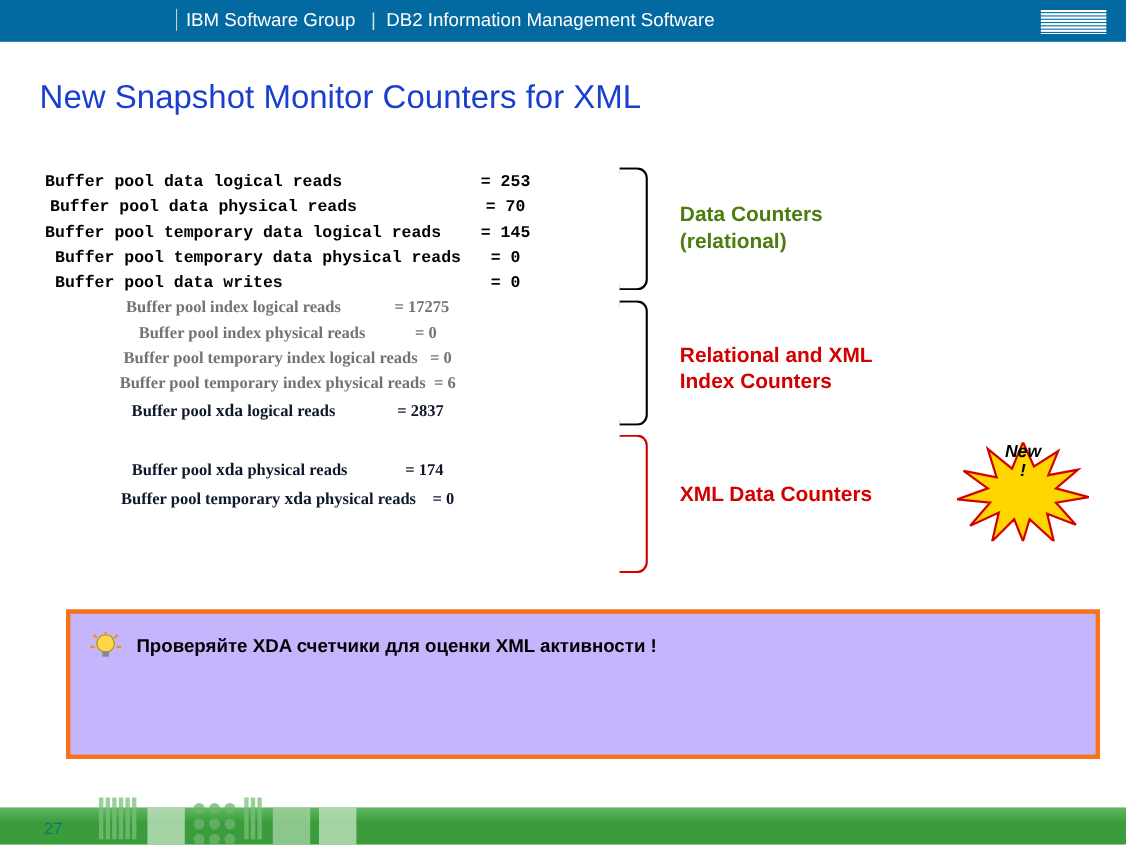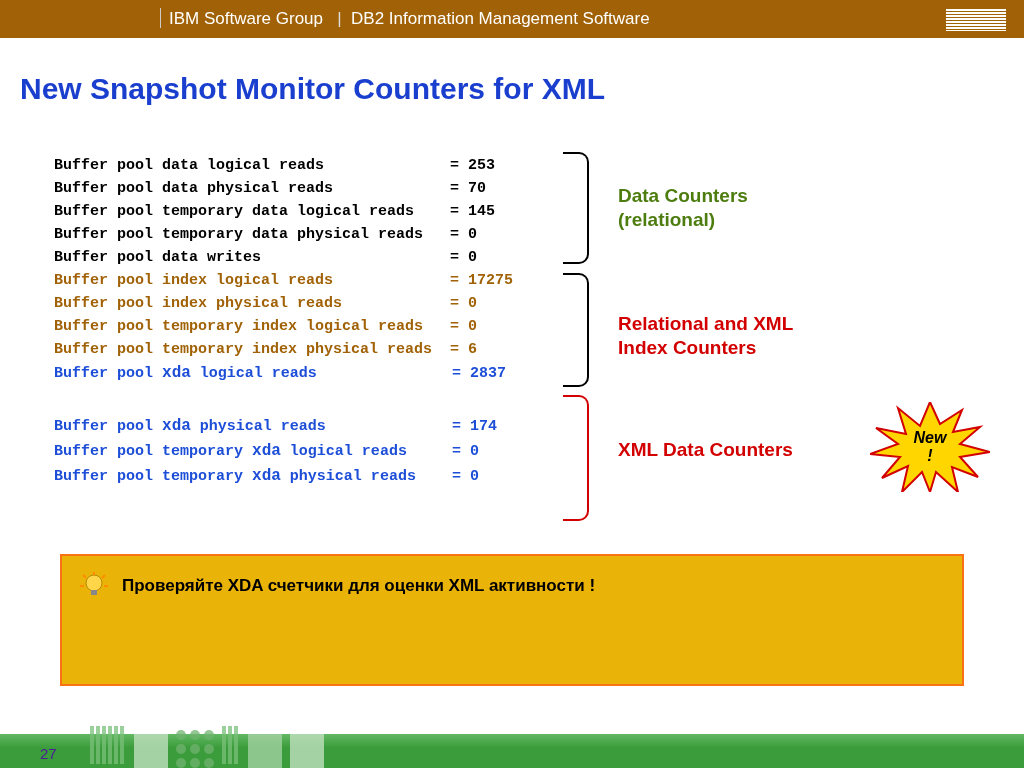--- a/index.html
+++ b/index.html
@@ -8,21 +8,21 @@
     width: 1024px;
     height: 768px;
     background: #fff;
     font-family: Arial, Helvetica, sans-serif;
     overflow: hidden;
     position: relative;
   }
   .header {
     width: 100%;
     height: 38px;
-    background: #a16207;
+    background: #0369a1;
     position: relative;
   }
   .header-text {
     position: absolute;
     left: 160px;
     top: 0;
     color: #fff;
     font-size: 17px;
     line-height: 38px;
     font-family: Arial, sans-serif;
@@ -38,40 +38,41 @@
     right: 18px;
     top: 9px;
     width: 60px;
     height: 22px;
   }
   .ibm-logo svg { width: 100%; height: 100%; }
 
   .slide-title {
     position: absolute;
     top: 72px;
-    left: 20px;
+    left: 36px;
     font-size: 30px;
-    font-weight: bold;
+    font-weight: normal;
     color: #1a3fcf;
     font-family: Arial, sans-serif;
   }
 
   .counters {
     position: absolute;
     top: 154px;
-    left: 54px;
+    left: 41px;
     font-family: "Courier New", monospace;
     font-size: 15px;
     font-weight: bold;
     line-height: 23px;
+    text-align: center;
   }
   .row { white-space: pre; }
   .black { color: #000; }
-  .blue  { color: #a16207; }
-  .red   { color: #1d4ed8; }
+  .blue  { color: #737373; font-family: Liberation Serif, serif; }
+  .red   { color: #0f172a; font-family: Liberation Serif, serif; }
   .xda   { font-weight: bold; font-style: normal; }
 
   .brace {
     position: absolute;
     width: 24px;
     border-right: 2px solid #000;
     border-top: 2px solid #000;
     border-bottom: 2px solid #000;
     border-radius: 0 10px 10px 0;
   }
@@ -88,40 +89,41 @@
     line-height: 1.25;
   }
   #anno1 { left: 618px; top: 184px; color: #4d7c0f; }
   #anno2 { left: 618px; top: 312px; color: #d20000; }
   #anno3 { left: 618px; top: 438px; color: #d20000; }
 
   .starburst {
     position: absolute;
     left: 870px; top: 402px;
     width: 120px; height: 90px;
-    display:flex; align-items:center; justify-content:center;
+    display:flex; justify-content:center;
   }
   .starburst span {
     font-style: italic;
     font-weight: bold;
     color: #000;
     font-size: 16px;
     text-align:center;
     white-space:pre;
     z-index:2;
   }
   .starburst svg { position:absolute; inset:0; }
 
   .callout {
     position: absolute;
     left: 60px; top: 554px;
     width: 900px;
     height: 128px;
-    border: 2px solid #f97316;
-    background: #eab308;
+    border: 4px solid #f97316;
+    background: #c4b5fd;
+    padding-left: 32px;
   }
   .callout-row {
     position: absolute;
     left: 18px;
     display: flex;
     align-items: center;
     font-family: Arial, sans-serif;
     font-size: 17px;
     font-weight: bold;
   }
@@ -141,21 +143,21 @@
     position:absolute; left:90px; bottom:0; height:50px; width:700px;
     display:flex; align-items:flex-end; gap:8px; opacity:0.75;
   }
   .deco-stripes span{display:inline-block;width:4px;height:38px;background:#7ac07a;margin-right:2px;}
   .deco-box{width:34px;height:34px;background:#c7e4c7;}
   .deco-dots{display:grid;grid-template-columns:repeat(3,10px);grid-auto-rows:10px;gap:4px;}
   .deco-dots b{display:block;width:10px;height:10px;border-radius:50%;background:#6fb36f;}
   .page-no {
     position: absolute;
     left: 40px; bottom: 6px;
-    color: #4c1d95;
+    color: #0f766e;
     font-size: 15px;
     font-family: Arial,sans-serif;
   }
 </style>
 </head>
 <body>
 
 <div class="header">
   <div class="header-text">
     <span class="header-sep"></span><span>IBM Software Group</span>
@@ -184,21 +186,20 @@
     <div class="row black">Buffer pool data physical reads             = 70</div>
     <div class="row black">Buffer pool temporary data logical reads    = 145</div>
     <div class="row black">Buffer pool temporary data physical reads   = 0</div>
     <div class="row black">Buffer pool data writes                     = 0</div>
     <div class="row blue">Buffer pool index logical reads             = 17275</div>
     <div class="row blue">Buffer pool index physical reads            = 0</div>
     <div class="row blue">Buffer pool temporary index logical reads   = 0</div>
     <div class="row blue">Buffer pool temporary index physical reads  = 6</div>
     <div class="row red" style="line-height: 25px;"><span>Buffer pool </span><span class="xda" style="font-size: 16px;">xda</span><span> logical reads               = 2837</span></div>
     <div class="row red" style="line-height: 25px; margin-top: 28px;"><span>Buffer pool </span><span class="xda" style="font-size: 16px;">xda</span><span> physical reads              = 174</span></div>
-    <div class="row red" style="line-height: 25px;"><span>Buffer pool temporary </span><span class="xda" style="font-size: 16px;">xda</span><span> logical reads     = 0</span></div>
     <div class="row red" style="line-height: 25px;"><span>Buffer pool temporary </span><span class="xda" style="font-size: 16px;">xda</span><span> physical reads    = 0</span></div>
   </div>
 
 <div class="brace" id="brace1"></div>
 <div class="brace" id="brace2"></div>
 <div class="brace brace-red" id="brace3"></div>
 
 <div class="anno" id="anno1">Data Counters <br>(relational)</div>
 <div class="anno" id="anno2">Relational and XML<br>Index Counters</div>
 <div class="anno" id="anno3"><span>XML Data Counters</span></div>

